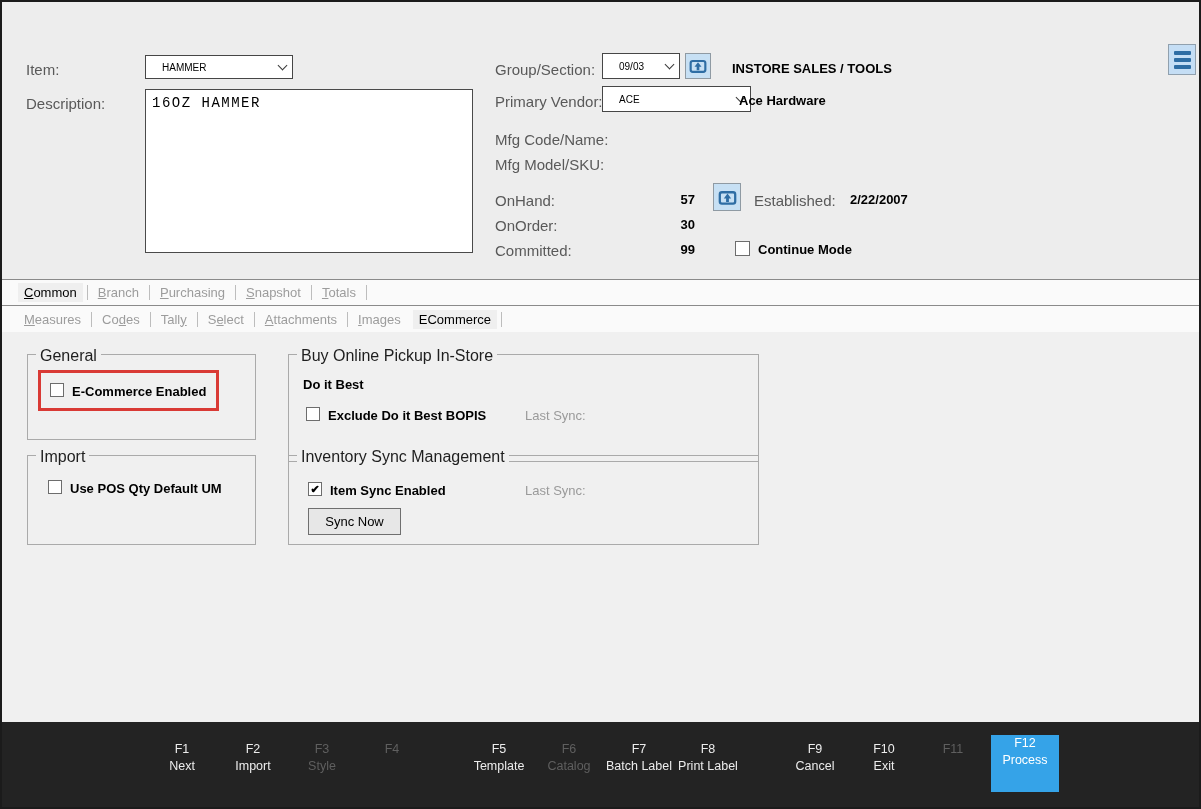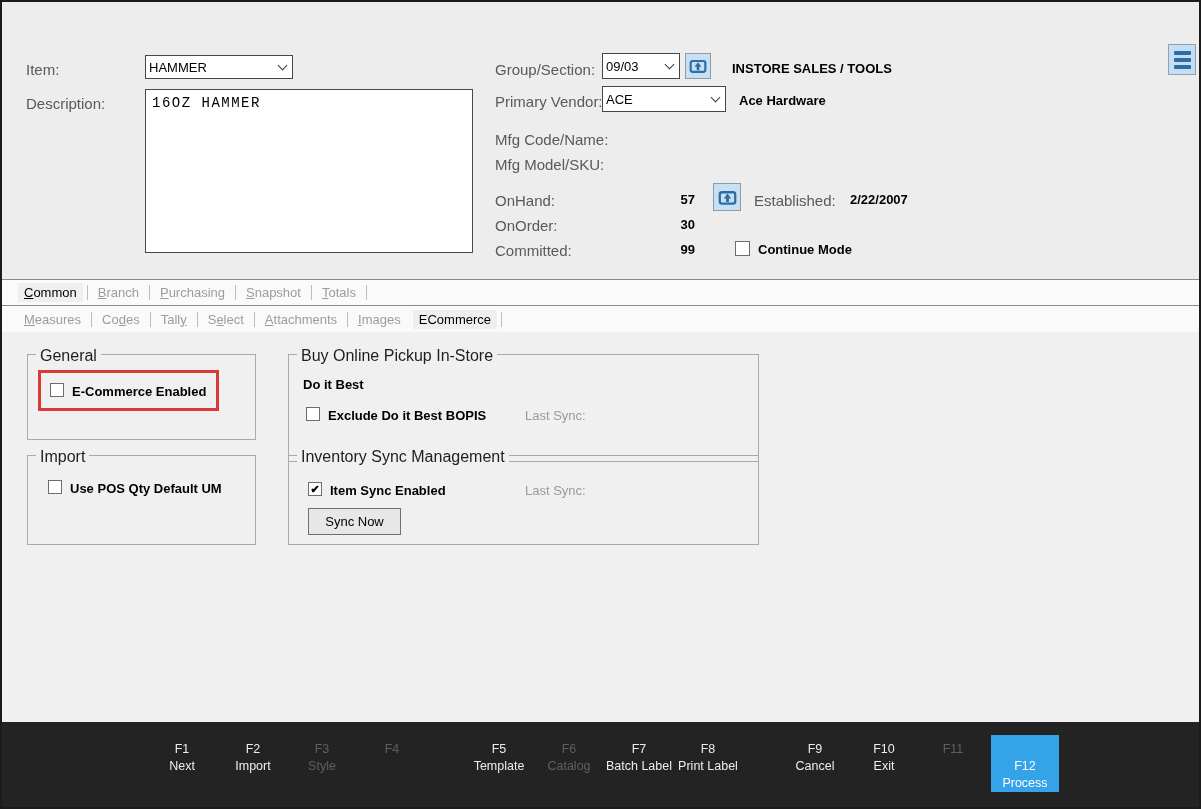--- a/index.html
+++ b/index.html
@@ -19,21 +19,21 @@
     display:flex; align-items:center;
   }
   
   .topform { position:absolute; top:33px; left:0; right:0; height:244px; background:#ededed; }
   .lbl { position:absolute; font-size:15px; color:#595959; white-space:nowrap; }
   .val-b { position:absolute; font-size:13px; color:#000; font-weight:bold; white-space:nowrap; }
   .num { text-align:right; width:48px; }
   .combo {
     position:absolute; background:#fff; border:1px solid #464646;
     display:flex; align-items:center; justify-content:space-between;
-    padding:0 6px 0 3px; font-size:13px; color:#000;
+    padding:0 6px 0 16px; font-size:10px; color:#000;
   }
   .combo .chev {
     width:7px; height:7px; border-right:1.6px solid #3a3a3a; border-bottom:1.6px solid #3a3a3a;
     transform:rotate(45deg); margin-top:-4px; flex:0 0 auto;
   }
   .descbox {
     position:absolute; left:143px; top:54px; width:328px; height:164px;
     background:#fff; border:1px solid #4a4a4a;
     font-family:"Liberation Mono", monospace; font-size:14px; letter-spacing:1.5px;
     color:#000; padding:5px 6px; white-space:pre-wrap;
@@ -81,21 +81,21 @@
   }
   
   .fbar { position:absolute; left:0; right:0; bottom:0; height:85px; background:#232323; }
   .fk {
     position:absolute; top:19px; transform:translateX(-50%);
     text-align:center; font-size:12.5px; line-height:17px; color:#ececec; cursor:pointer; white-space:nowrap;
   }
   .fk.dis { color:#5f5f5f; cursor:default; }
   .fk12 {
     position:absolute; left:989px; top:13px; width:68px; height:57px;
-    display:flex; flex-direction:column; align-items:center; justify-content:flex-end;
+    display:flex; flex-direction:column; align-items:center; justify-content:flex-start;
     font-size:12.5px; line-height:17px; color:#fff; cursor:pointer;
   }
 </style>
 </head>
 <body>
 
 <div class="window">
 
 
   <div class="topform">
@@ -115,21 +115,21 @@
     </div>
     <div class="bluebtn" style="left:683px; top:18px; width:26px; height:26px;">
       <svg width="20" height="20" viewBox="0 0 24 24">
         <rect x="3.2" y="6" width="17.6" height="13" rx="2.5" fill="none" stroke="#2e6da4" stroke-width="2.6"></rect>
         <path d="M12 7.5 L16.2 13 H13.6 V17 H10.4 V13 H7.8 Z" fill="#2e6da4"></path>
       </svg>
     </div>
     <span class="val-b" style="left:730px; top:26px;">INSTORE SALES / TOOLS</span>
 
     <span class="lbl" style="left:493px; top:58px;">Primary Vendor:</span>
-    <div class="combo" style="left:600px; top:51px; width:124px; height:26px;justify-content:space-between;">
+    <div class="combo" style="left:600px; top:51px; width:149px; height:26px;justify-content:space-between;">
       <span>ACE</span>
       <span class="chev"></span>
     </div>
     <span class="val-b" style="left:737px; top:58px;">Ace Hardware</span>
 
     <span class="lbl" style="left:493px; top:96px;">Mfg Code/Name:</span>
     <span class="lbl" style="left:493px; top:121px;">Mfg Model/SKU:</span>
 
     <span class="lbl" style="left:493px; top:157px;">OnHand:</span>
     <span class="val-b num" style="left:645px; top:157px;">57</span>

